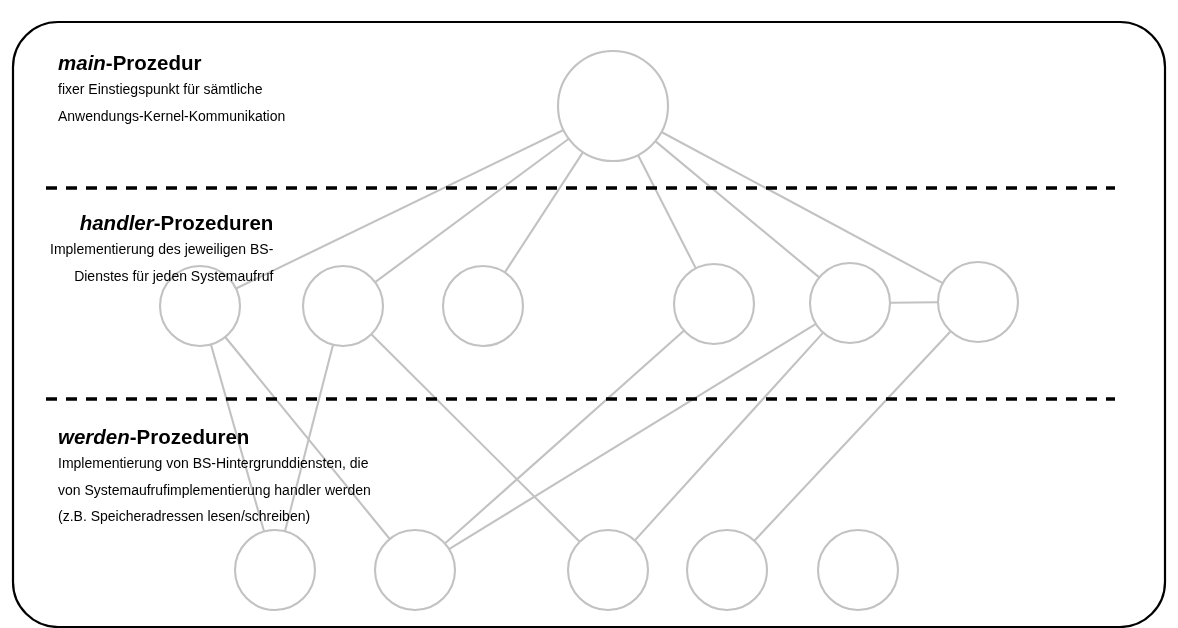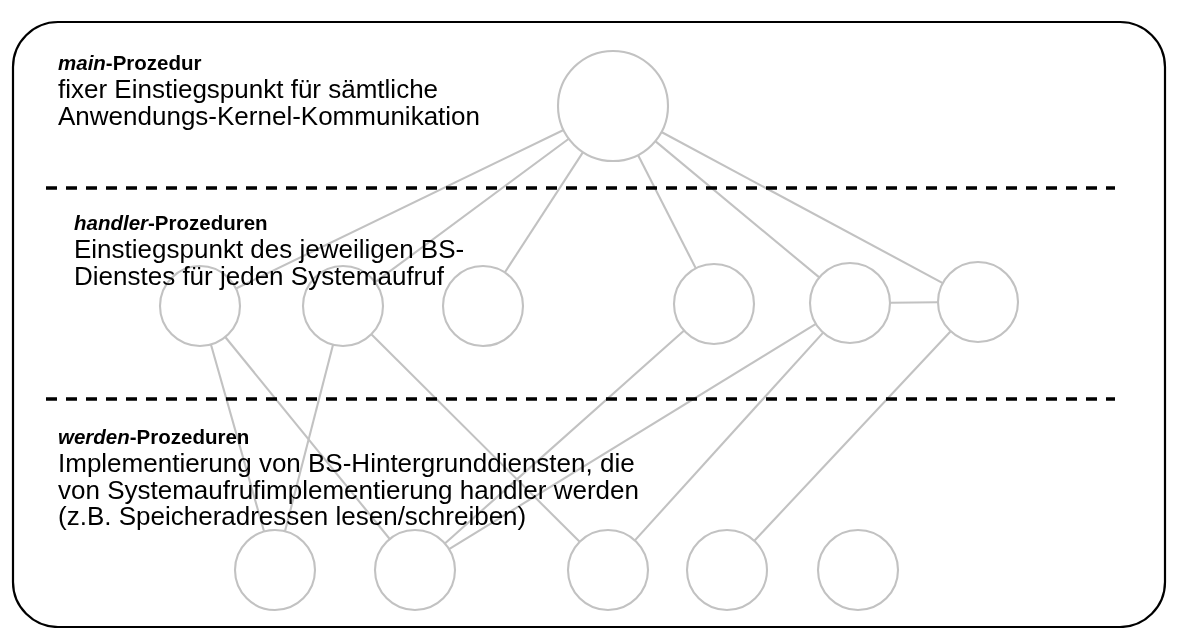--- a/index.html
+++ b/index.html
@@ -15,24 +15,24 @@
   svg.layer{position:absolute;left:0;top:0;width:1178px;height:628px;}
   .frame{fill:#ffffff;stroke:#000000;stroke-width:2.2;}
   .divider{stroke:#000000;stroke-width:3.4;stroke-dasharray:11 9;stroke-linecap:butt;}
   .edge{stroke:#c2c2c2;stroke-width:2.1;fill:none;}
   .node{fill:#ffffff;fill-opacity:0;stroke:#c2c2c2;stroke-width:2.1;}
 
   .captions{position:absolute;left:0;top:0;width:1178px;height:628px;}
   .caption{position:absolute;color:#000000;}
   .cap-title{font-weight:bold;font-size:20.5px;line-height:26px;white-space:nowrap;}
   .cap-title em{font-style:italic;font-weight:bold;}
-  .cap-body{font-weight:normal;font-size:26px;line-height:26.5px;white-space:pre-line;}
+  .cap-body{font-weight:normal;font-size:14px;line-height:26.5px;white-space:pre-line;}
 
   #cap-main{left:58px;top:36px;}
-  #cap-handler{left:74px;top:196px;}
+  #cap-handler{left:50px;top:196px;text-align:right;}
   #cap-utility{left:58px;top:410px;}
 </style>
 </head>
 <body>
 
 <div id="stage">
 
   <svg class="layer" viewBox="0 0 1178 628">
     <rect id="frame-rect" class="frame" x="13" y="8" width="1152" height="605" rx="45" ry="45" stroke="#000000" fill="#ffffff"></rect>
     <g id="edges-group">
@@ -79,21 +79,21 @@
         <em>main</em><span>-Prozedur</span>
       </div>
       <div class="cap-body">fixer Einstiegspunkt für sämtliche
 Anwendungs-Kernel-Kommunikation</div>
     </div>
 
     <div class="caption" id="cap-handler">
       <div class="cap-title">
         <em>handler</em><span>-Prozeduren</span>
       </div>
-      <div class="cap-body">Einstiegspunkt des jeweiligen BS-
+      <div class="cap-body">Implementierung des jeweiligen BS-
 Dienstes für jeden Systemaufruf</div>
     </div>
 
     <div class="caption" id="cap-utility">
       <div class="cap-title">
         <em>werden</em><span>-Prozeduren</span>
       </div>
       <div class="cap-body">Implementierung von BS-Hintergrunddiensten, die
 von Systemaufrufimplementierung handler werden
 (z.B. Speicheradressen lesen/schreiben)</div>

